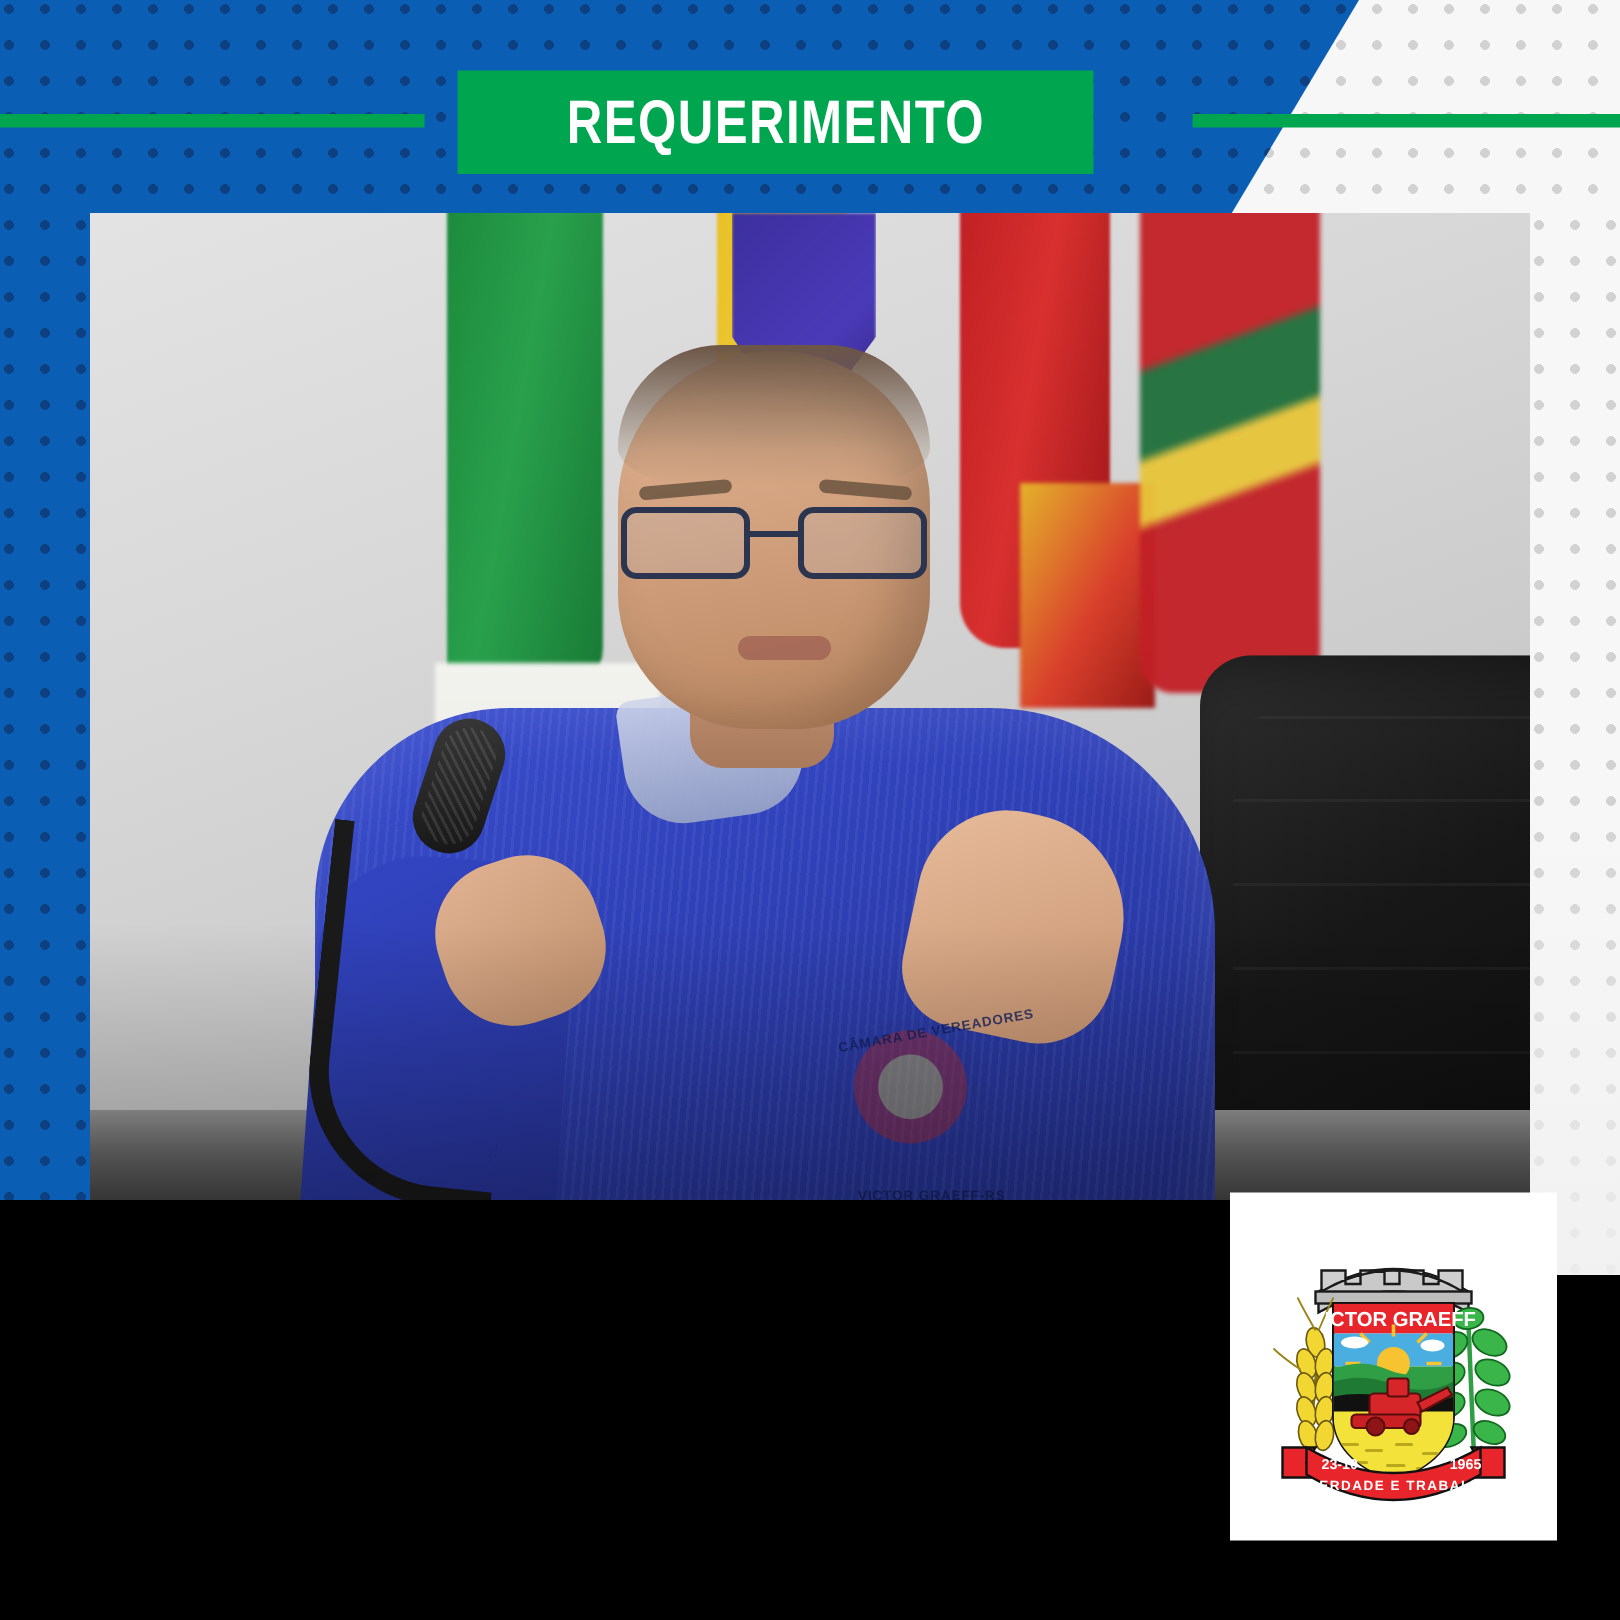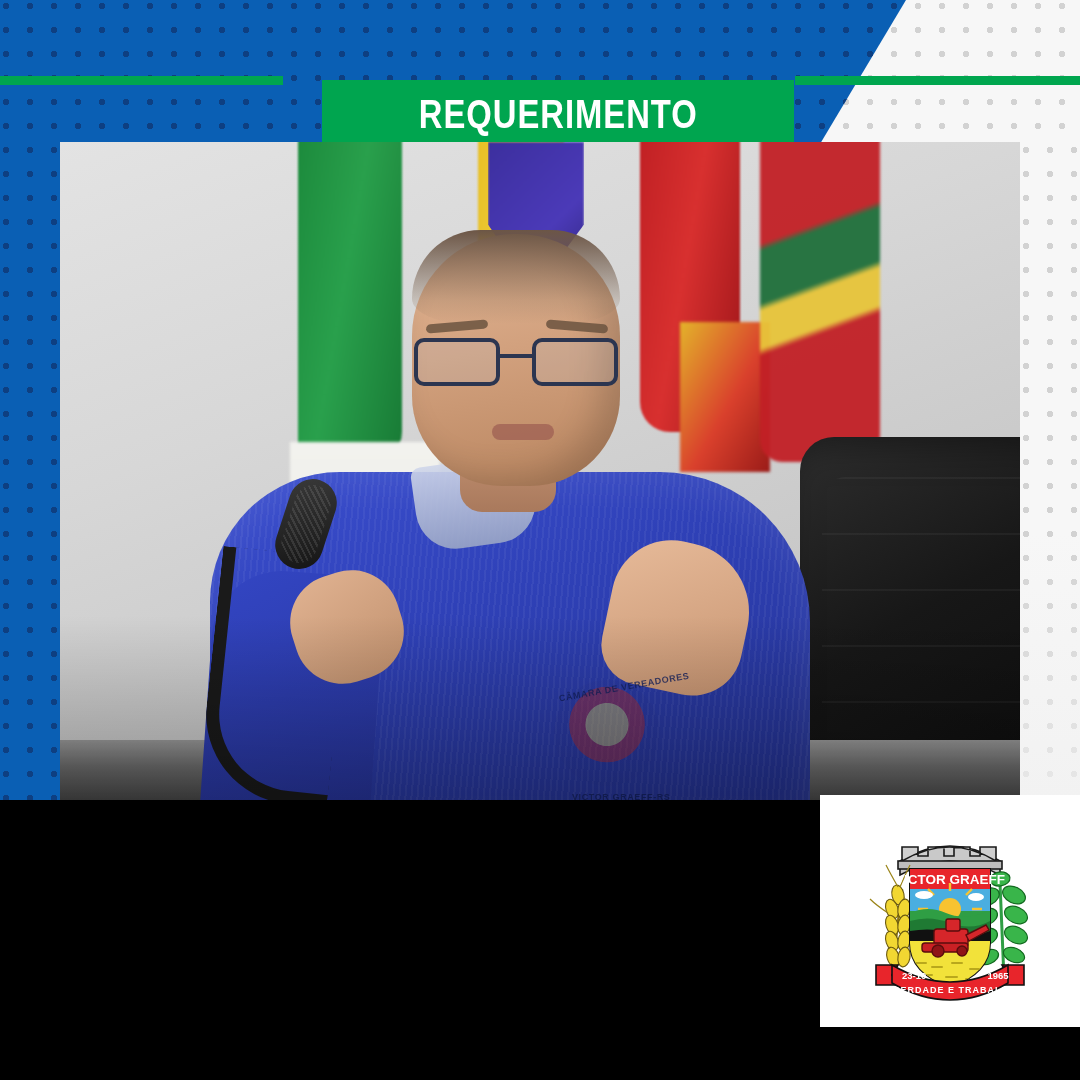--- a/index.html
+++ b/index.html
@@ -27,22 +27,22 @@
     background-size:24px 24px;
     clip-path:polygon(0 0, 906px 0, 820px 144px, 0 144px);
   }
   .rule-left{
     position:absolute;left:0;top:76px;width:283px;height:9px;background:#00a64f;
   }
   .rule-right{
     position:absolute;left:795px;top:76px;width:285px;height:9px;background:#00a64f;
   }
   .title-box{
-    position:absolute;left:322px;top:47px;width:472px;height:69px;
-    background:#00a54f;display:flex;align-items:center;justify-content:center;margin-top:33px;
+    position:absolute;left:305px;top:47px;width:424px;height:69px;
+    background:#00a54f;display:flex;align-items:center;justify-content:center;
   }
   .title-text{
     color:#ffffff;font-size:41px;font-weight:bold;letter-spacing:1.2px;
     transform:scaleX(0.80);transform-origin:center;white-space:nowrap;
     font-family:"Liberation Sans", sans-serif;
   }
 
   
   .left-strip{
     position:absolute;left:0;top:144px;width:60px;height:656px;
@@ -235,21 +235,21 @@
   }
   .caption-text{
     position:absolute;left:72px;top:34px;width:690px;
     color:#ffffff;font-size:38px;line-height:1.45;font-weight:500;
     text-shadow:2px 3px 5px rgba(0,0,0,.35);
     transform:scaleX(0.95);transform-origin:left top;
   }
 
   
   .logo-panel{
-    position:absolute;left:820px;top:795px;width:260px;height:232px;
+    position:absolute;left:820px;top:795px;width:218px;height:232px;
     background:#ffffff;display:flex;align-items:center;justify-content:center;
   }
   .crest{position:relative;width:176px;height:188px;}
   svg{display:block;}
 </style>
 </head>
 <body>
 
 <div class="canvas">
 

